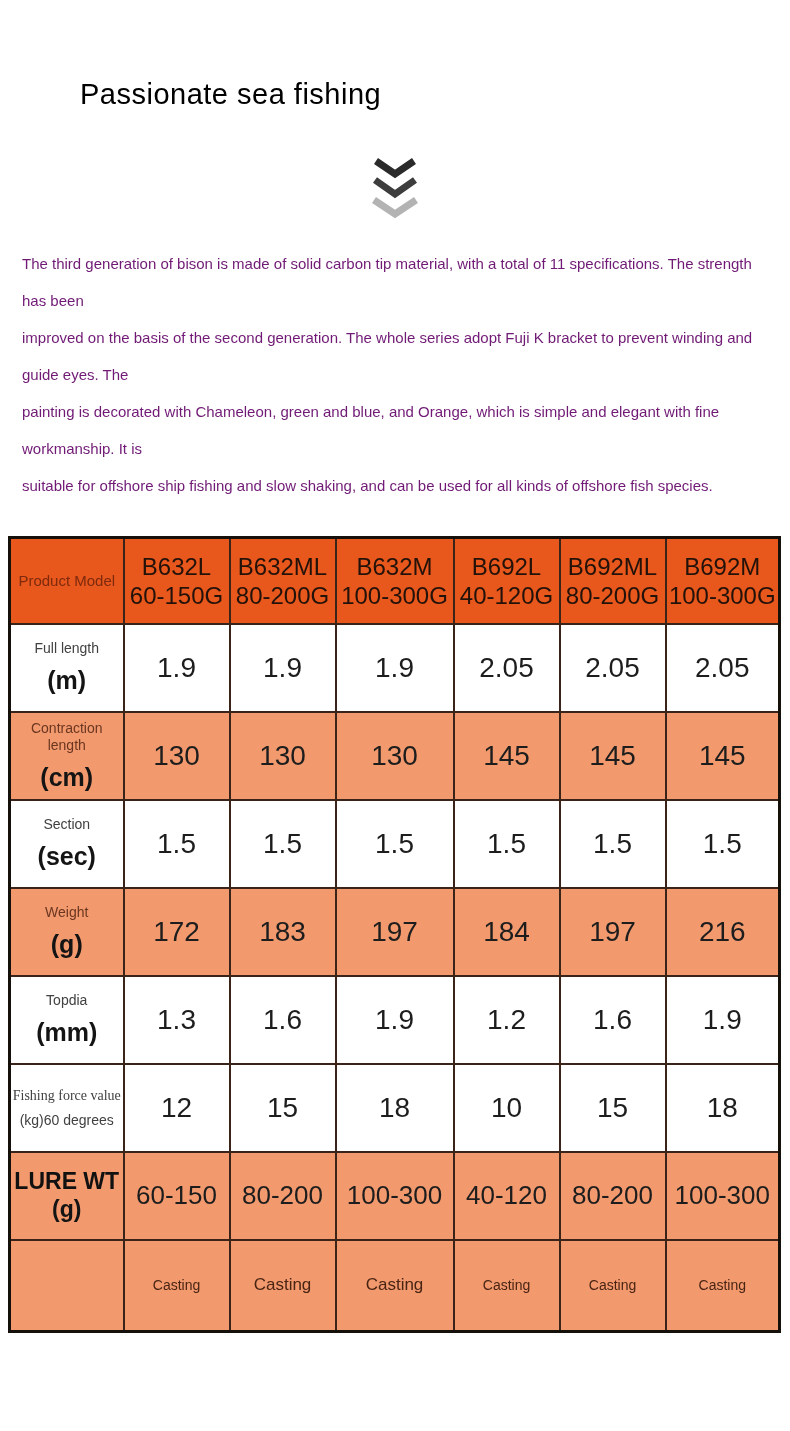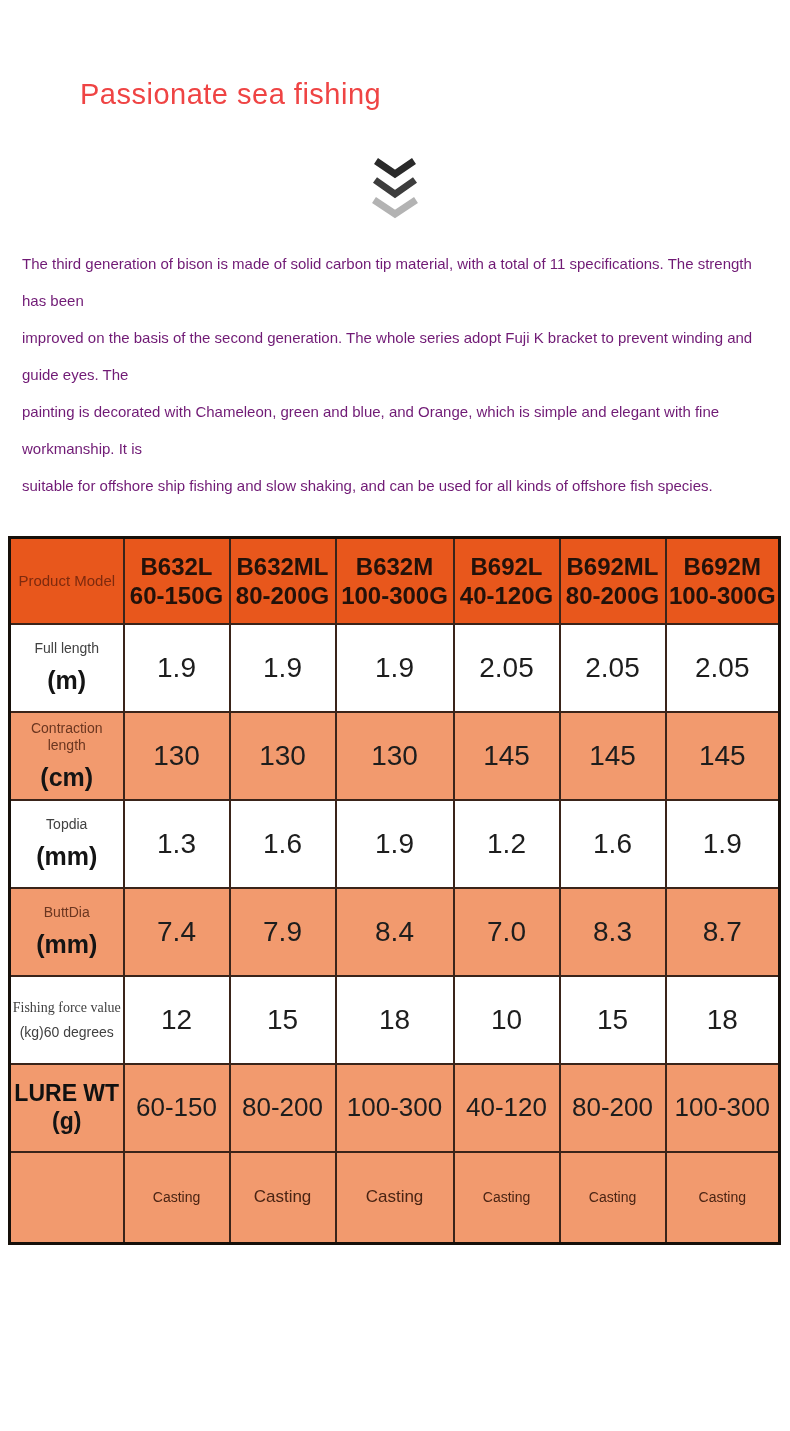--- a/index.html
+++ b/index.html
@@ -13,21 +13,21 @@
   .page {
     width: 790px;
     height: 1431px;
     overflow: hidden;
     background: #ffffff;
   }
   .page-title {
     margin: 78px 0 0 80px;
     font-size: 29px;
     font-weight: 400;
-    color: #ef4444;
+    color: #000000;
     letter-spacing: 0.5px;
   }
   .chevrons {
     width: 52px;
     margin: 46px auto 0 auto;
     display: block;
   }
   .description {
     margin: 26px 22px 0 22px;
     font-size: 15px;
@@ -48,21 +48,21 @@
     overflow: hidden;
   }
   .spec-table thead tr { height: 86px; }
   .spec-table tbody tr { height: 88px; }
   .spec-table tbody tr.row-remarks { height: 92px; }
 
   thead tr { background: #e8571c; }
   th.corner { font-size: 15px; font-weight: 400; color: #7d2a0e; }
   th .model, th .range {
     font-size: 24px;
-    font-weight: 700;
+    font-weight: 400;
     color: #23120a;
     line-height: 29px;
     white-space: nowrap;
   }
   tr.plain  { background: #ffffff; }
   tr.shaded { background: #f29a6e; }
 
   tbody th { font-weight: 400; }
   tbody th .lbl { font-size: 14px; color: #414141; line-height: 17px; }
   tr.shaded th .lbl { color: #6b3620; }
@@ -163,41 +163,53 @@
         </th>
         <td>130</td>
         <td>130</td>
         <td>130</td>
         <td>145</td>
         <td>145</td>
         <td>145</td>
       </tr>
       <tr class="plain">
         <th>
+          <div class="lbl">Section</div>
+          <div class="unit">(sec)</div>
+        </th>
+        <td>1.5</td>
+        <td>1.5</td>
+        <td>1.5</td>
+        <td>1.5</td>
+        <td>1.5</td>
+        <td>1.5</td>
+      </tr>
+      <tr class="shaded">
+        <th>
+          <div class="lbl">Weight</div>
+          <div class="unit">(g)</div>
+        </th>
+        <td>172</td>
+        <td>183</td>
+        <td>197</td>
+        <td>184</td>
+        <td>197</td>
+        <td>216</td>
+      </tr>
+      <tr class="plain">
+        <th>
           <div class="lbl">Topdia</div>
           <div class="unit">(mm)</div>
         </th>
         <td>1.3</td>
         <td>1.6</td>
         <td>1.9</td>
         <td>1.2</td>
         <td>1.6</td>
         <td>1.9</td>
-      </tr>
-      <tr class="shaded">
-        <th>
-          <div class="lbl">ButtDia</div>
-          <div class="unit">(mm)</div>
-        </th>
-        <td>7.4</td>
-        <td>7.9</td>
-        <td>8.4</td>
-        <td>7.0</td>
-        <td>8.3</td>
-        <td>8.7</td>
       </tr>
       <tr class="plain row-force">
         <th>
           <div class="lbl">Fishing force value</div>
           <div class="unit">(kg)60 degrees</div>
         </th>
         <td>12</td>
         <td>15</td>
         <td>18</td>
         <td>10</td>

